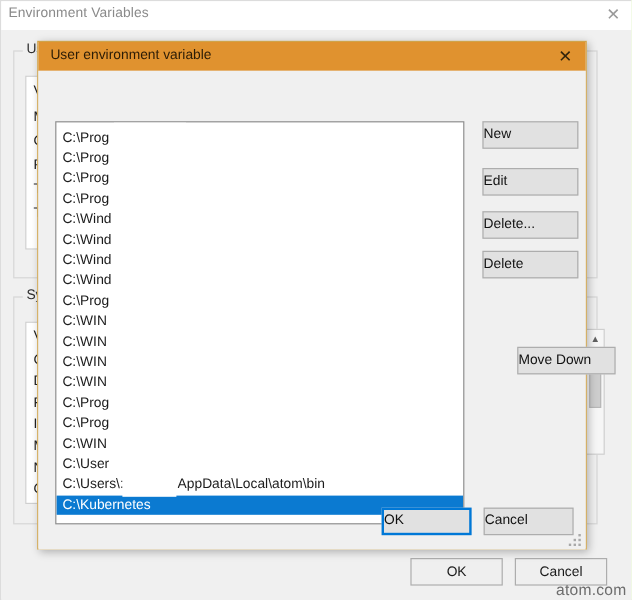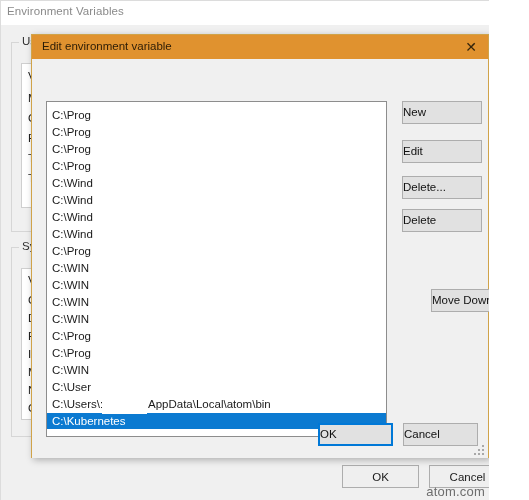--- a/index.html
+++ b/index.html
@@ -2,21 +2,21 @@
 <html><head>
 <meta charset="utf-8">
 <style>
   html, body {
     margin: 0;
     padding: 0;
     background: #ffffff;
   }
   #screen {
     position: relative;
-    width: 489px;
+    width: 526px;
     height: 500px;
     overflow: hidden;
     background: #bef264;
     font-family: "Liberation Sans", sans-serif;
     -webkit-font-smoothing: antialiased;
   }
 
   
   .bg-window {
     position: absolute;
@@ -287,21 +287,21 @@
 
       <div class="bg-btn" style="left:341px; top:440px; width:77px; height:23px;">OK</div>
       <div class="bg-btn" style="left:428px; top:440px; width:77px; height:23px;">Cancel</div>
 
     </div>
   </div>
 
   <div class="modal">
 
     <div class="modal-titlebar">
-      <div class="modal-title-text">Edit environment variable</div>
+      <div class="modal-title-text">User environment variable</div>
       <div class="modal-close">✕</div>
     </div>
 
     <div class="modal-body">
 
       <div class="pathlist">
         <div class="pathlist-inner" id="pathlist-inner">
             <div class="path-row" style="top: 5px;">C:\Prog</div>
             <div class="path-row" style="top: 22px;">C:\Prog</div>
             <div class="path-row" style="top: 39px;">C:\Prog</div>

